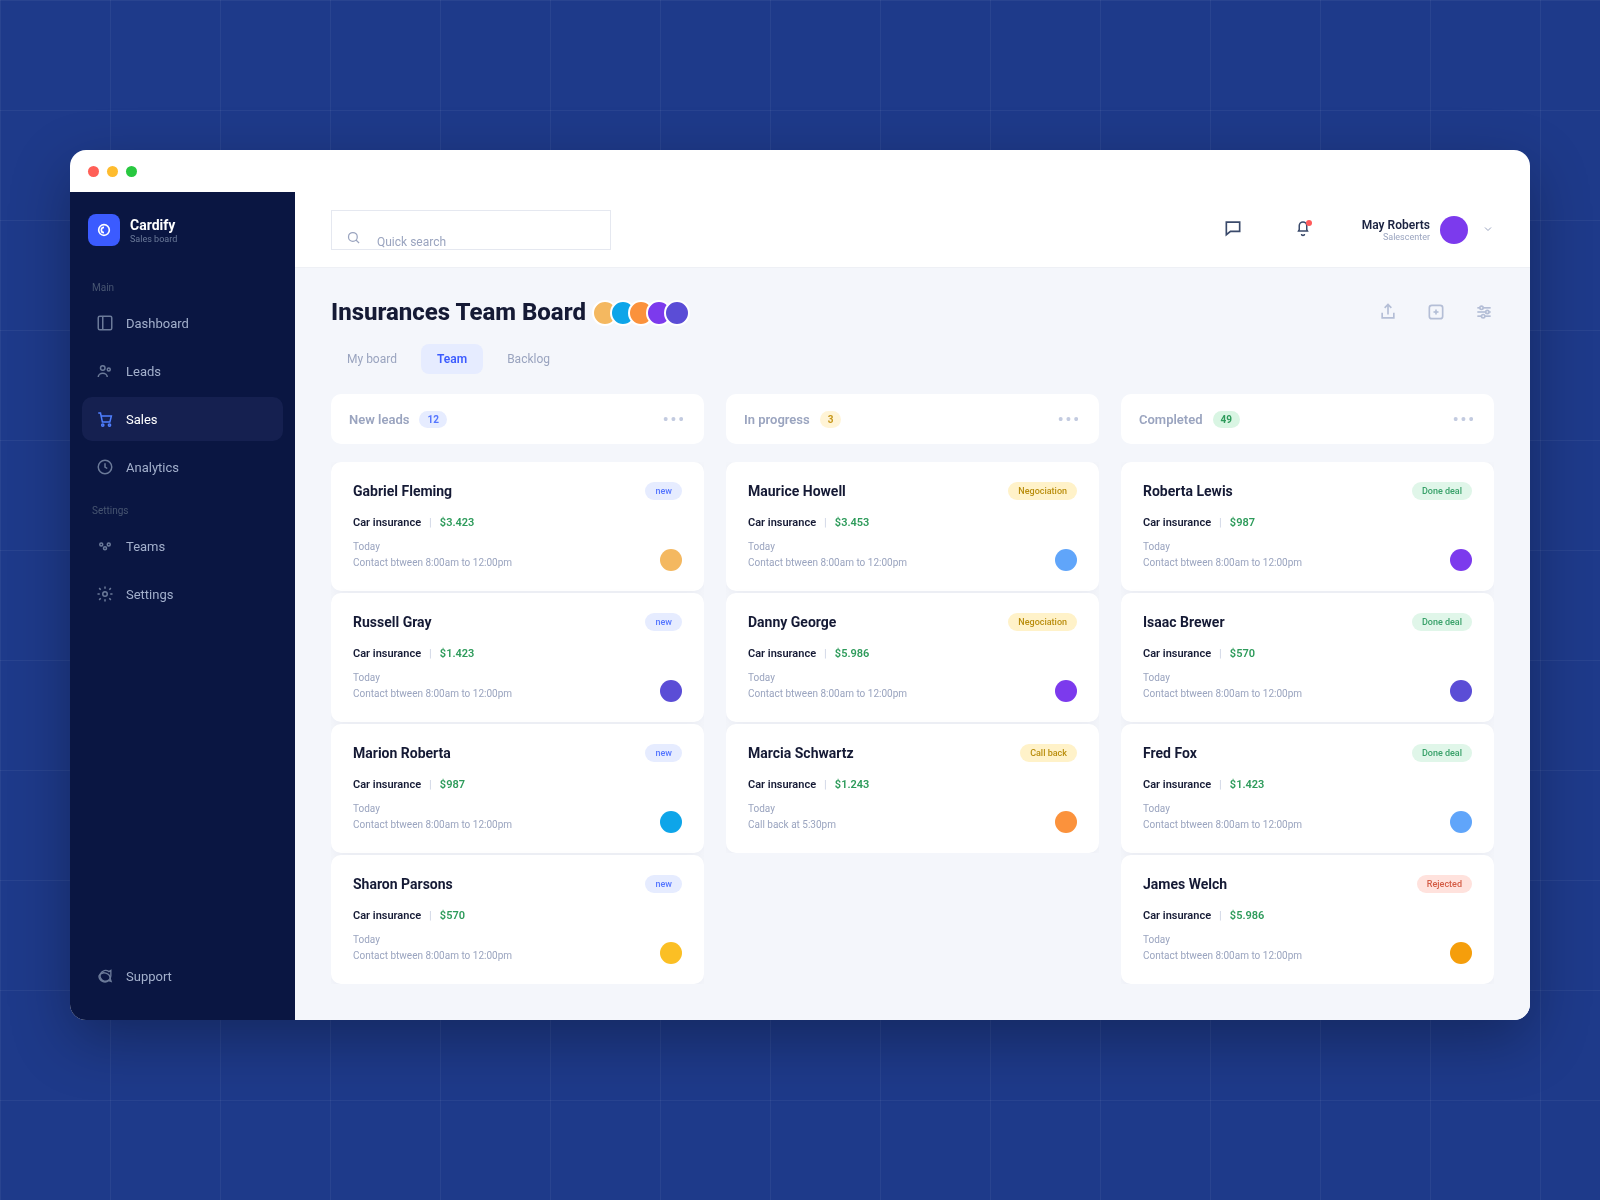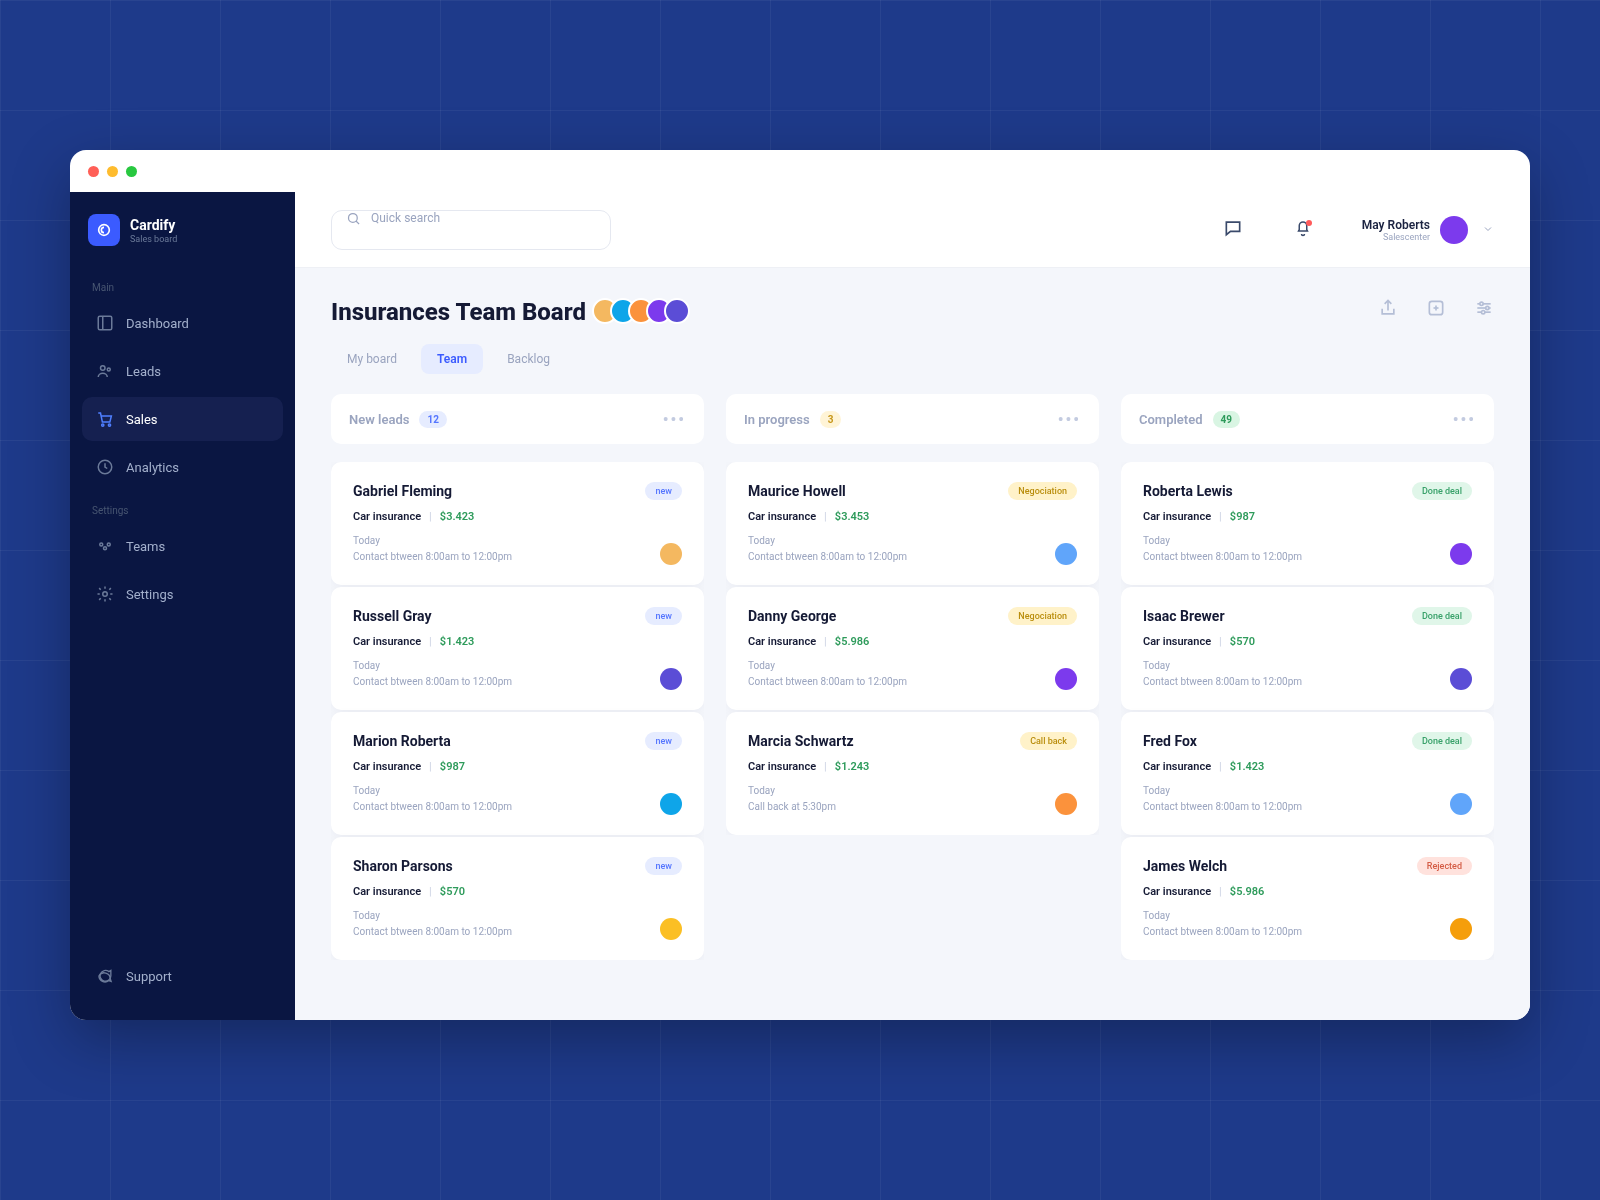--- a/index.html
+++ b/index.html
@@ -71,38 +71,38 @@
     .main { flex: 1; background: #f4f6fb; display: flex; flex-direction: column; overflow: hidden; }
     .header {
       background: #fff;
       border-bottom: 1px solid #eef0f5;
       height: 76px;
       display: flex; align-items: center;
       padding: 0 36px 0 36px;
       gap: 20px;
     }
     .search {
-      display: flex; align-items: flex-start; gap: 10px;
+      display: flex; align-items: flex-end; gap: 16px;
       width: 280px; height: 40px;
-      border: 1px solid #e5e8f0; border-radius: 11px;
+      border: 1px solid #e5e8f0; border-radius: 0;
       padding: 0 14px; color: #9aa4bf;
     }
     .header-spacer { flex: 1; }
     .icon-btn { width: 22px; height: 22px; display: flex; align-items: center; justify-content: center; color: #3a4a6b; margin-right: 28px; cursor: pointer; position: relative; }
     .bell-dot { position: absolute; right: 2px; top: 1px; width: 6px; height: 6px; border-radius: 50%; background: #ff5a5a; }
     .user { display: flex; align-items: center; gap: 10px; }
     .user-txt { text-align: right; }
     .user-name { font-size: 12px; font-weight: 600; color: #1a2240; }
     .user-role { font-size: 9px; color: #9aa4bf; }
     .avatar { width: 28px; height: 28px; border-radius: 50%; }
     .chev { color: #9aa4bf; margin-left: 4px; }
 
     .page-head {
       padding: 30px 36px 0;
-      display: flex; align-items: flex-start;
+      display: flex; align-items: flex-end;
     }
     .page-title { font-size: 24px; font-weight: 800; color: #151a35; }
     .avatar-stack { display: flex; margin-left: 14px; }
     .avatar-stack .av { width: 26px; height: 26px; border-radius: 50%; border: 2px solid #fff; margin-left: -8px; }
     .head-icons { margin-left: auto; display: flex; gap: 28px; color: #b4bed6; }
 
     .tabs { display: flex; gap: 8px; padding: 18px 36px 20px; }
     .tab { font-size: 12px; color: #9aa4bf; padding: 8px 16px; border-radius: 8px; cursor: pointer; }
     .tab.active { background: #e6ecff; color: #3b5bff; font-weight: 600; }
 
@@ -124,21 +124,21 @@
       background: #fff; border-radius: 10px; padding: 20px 22px;
       box-shadow: 0 2px 10px rgba(16,24,64,0.04);
     }
     .card-top { display: flex; align-items: center; justify-content: space-between; }
     .card-name { font-size: 14px; font-weight: 700; color: #151a35; }
     .tag { font-size: 9px; padding: 4px 10px; border-radius: 10px; font-weight: 500; }
     .tag-blue { background: #e6ecff; color: #5576ff; }
     .tag-yellow { background: #fff2c9; color: #ba8e0e; }
     .tag-green { background: #e0f6e9; color: #38a169; }
     .tag-red { background: #ffe2dd; color: #d45c45; }
-    .card-line { display: flex; align-items: center; gap: 8px; margin-top: 10px; font-size: 11px; color: #151a35; font-weight: 600; }
+    .card-line { display: flex; align-items: center; gap: 8px; margin-top: 16px; font-size: 11px; color: #151a35; font-weight: 600; }
     .sep { color: #d0d6e6; }
     .amt { color: #2e9b5b; }
     .card-bottom { display: flex; justify-content: space-between; align-items: flex-end; margin-top: 10px; }
     .meta { font-size: 10px; color: #9aa4bf; line-height: 1.6; }
     .card .av { width: 22px; height: 22px; border-radius: 50%; }
 
     .av-a { background: #f4b860; }
     .av-b { background: #5b4dd6; }
     .av-c { background: #0ea5e9; }
     .av-d { background: #fb923c; }

